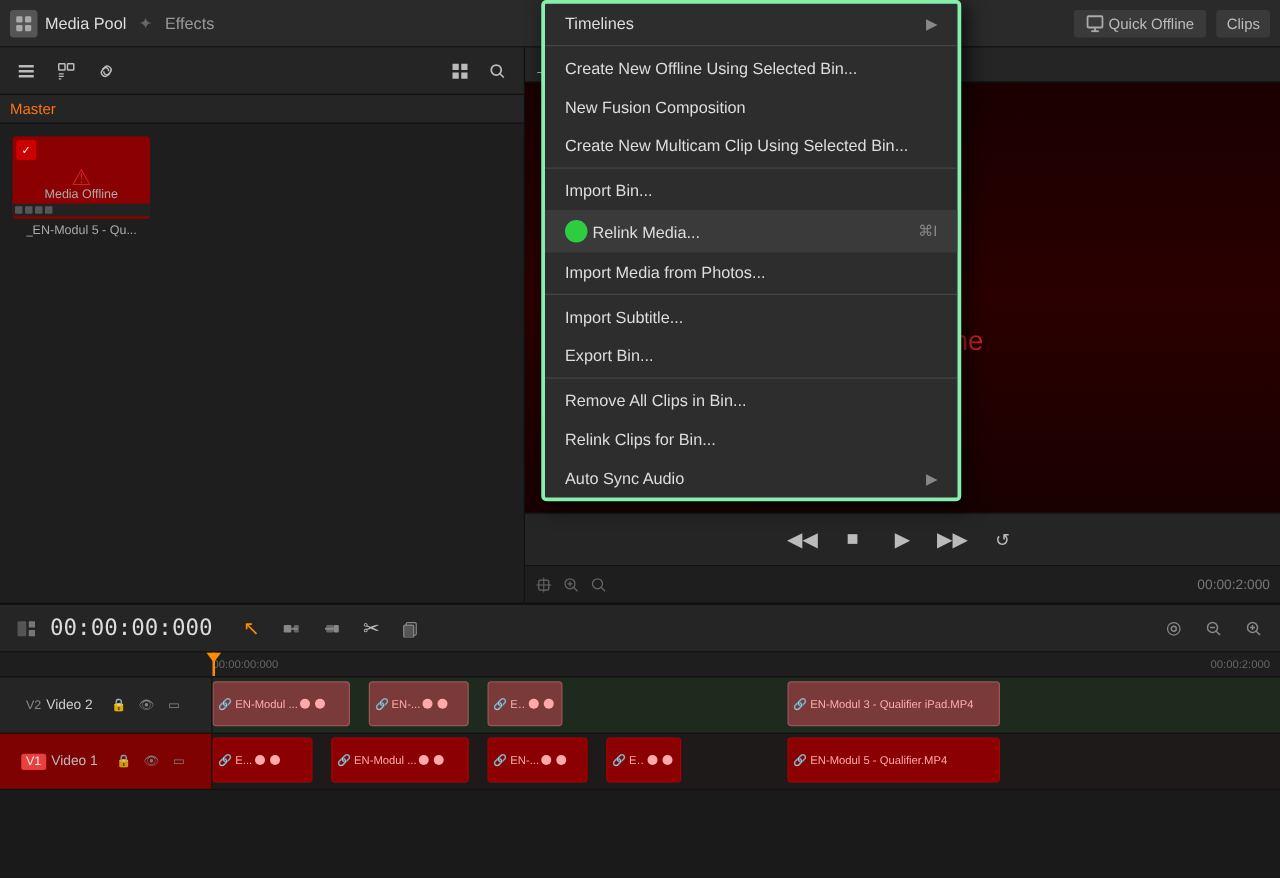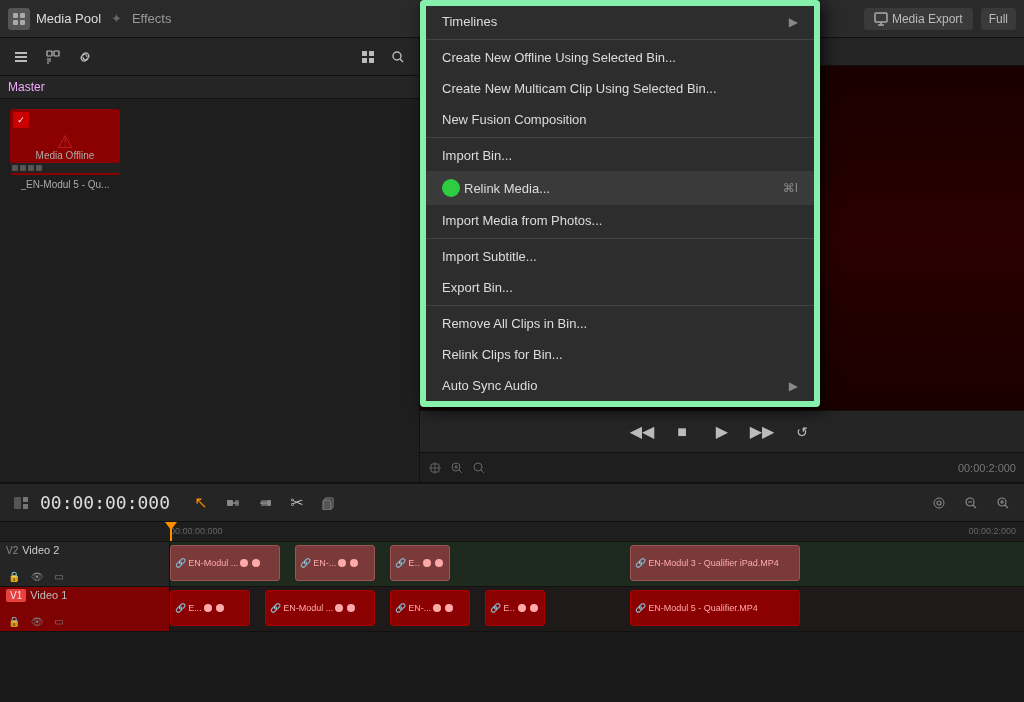--- a/index.html
+++ b/index.html
@@ -103,21 +103,21 @@
       cursor: pointer;
       border-radius: 3px;
     }
     .media-toolbar-right {
       margin-left: auto;
       display: flex; gap: 4px;
     }
     .master-label {
       padding: 4px 8px;
       font-size: 12px;
-      color: #f0abfc;
+      color: #f97316;
       background: #252525;
       border-bottom: 1px solid #111;
     }
     .media-grid {
       flex: 1;
       padding: 10px;
       display: flex;
       flex-wrap: wrap;
       align-content: flex-start;
       gap: 8px;
@@ -242,24 +242,24 @@
       display: flex; align-items: center; justify-content: flex-end;
       padding: 0 8px;
       font-size: 11px;
       color: #777;
     }
 
     
     .context-menu {
       position: absolute;
       top: 0;
-      left: 420px;
-      width: 400px;
+      left: 433px;
+      width: 336px;
       background: #2d2d2d;
-      border: 6px solid #86efac;
+      border: 3px solid #86efac;
       border-radius: 4px;
       z-index: 100;
       box-shadow: 4px 4px 16px rgba(0,0,0,0.7);
       overflow: hidden;
     }
     .menu-item {
       padding: 8px 16px;
       font-size: 13px;
       color: #ddd;
       cursor: pointer;
@@ -372,21 +372,21 @@
       border-bottom: 1px solid #111;
       position: relative;
     }
     .track-header {
       width: 170px;
       min-width: 170px;
       height: 100%;
       background: #252525;
       border-right: 1px solid #111;
       display: flex;
-      flex-direction: column;
+      flex-direction: row;
       justify-content: center;
       padding: 2px 6px;
       gap: 12px;
     }
     .track-name {
       font-size: 11px;
       color: #ccc;
     }
     .track-controls {
       display: flex; align-items: center; gap: 4px;
@@ -464,24 +464,24 @@
     <span style="color:#666;margin:0 4px;">✦</span>
     <span class="effects-label">Effects</span>
   </div>
   <div class="top-bar-right">
     <button class="quick-export-btn">
       <svg width="14" height="14" viewBox="0 0 14 14" fill="none">
         <rect x="1" y="1" width="12" height="9" rx="1" stroke="#aaa" stroke-width="1.5"></rect>
         <path d="M4 13h6" stroke="#aaa" stroke-width="1.5"></path>
         <path d="M7 10v3" stroke="#aaa" stroke-width="1.5"></path>
       </svg>
-      <span>Media Export</span>
+      <span>Quick Offline</span>
     </button>
     <button class="full-btn">
-      <span>Full</span>
+      <span>Clips</span>
     </button>
   </div>
 </div>
 
 <div class="main-content">
 
   <div class="media-panel">
     <div class="media-toolbar">
       <button class="media-toolbar-btn">
         <svg width="14" height="14" viewBox="0 0 14 14" fill="none">
@@ -580,24 +580,24 @@
 <div class="context-menu" id="contextMenu">
 <div class="menu-item">
       <span>Timelines</span>
       <span class="menu-item-arrow">▶</span>
     </div>
     <div class="menu-separator"></div>
     <div class="menu-item">
       <span>Create New Offline Using Selected Bin...</span>
     </div>
     <div class="menu-item">
+      <span>New Fusion Composition</span>
+    </div>
+    <div class="menu-item">
       <span>Create New Multicam Clip Using Selected Bin...</span>
-    </div>
-    <div class="menu-item">
-      <span>New Fusion Composition</span>
     </div>
     <div class="menu-separator"></div>
     <div class="menu-item">
       <span>Import Bin...</span>
     </div>
     <div class="menu-item highlighted">
       <span style="display:flex;align-items:center;">
         <span class="menu-cursor-dot"></span>
         <span>Relink Media...</span>
       </span>

